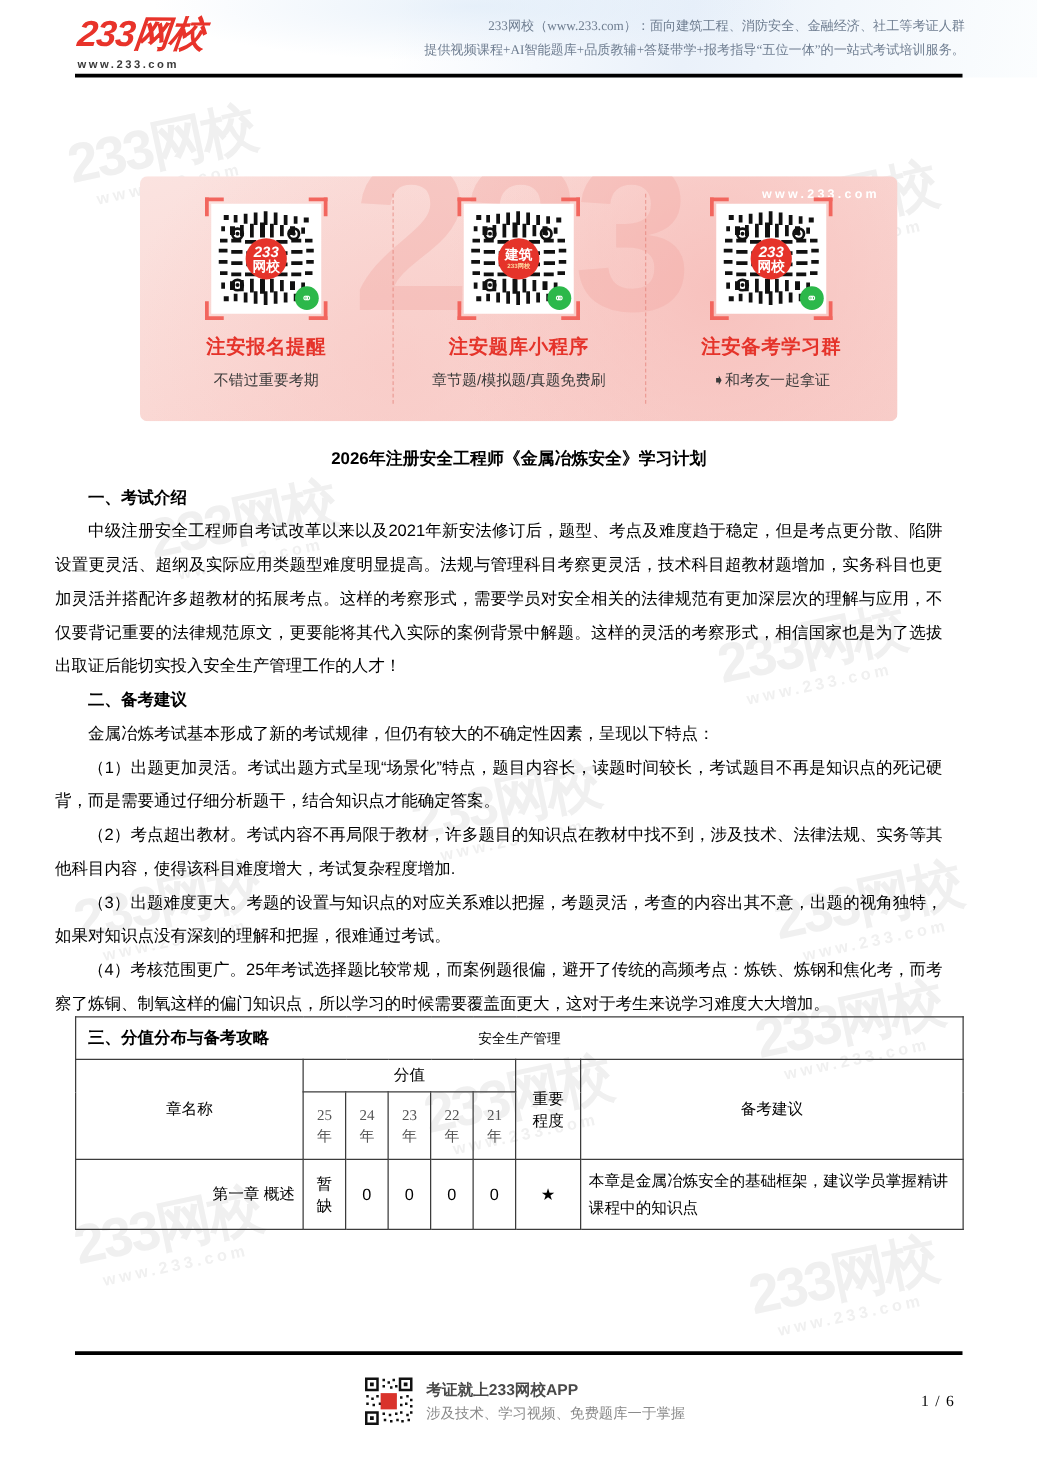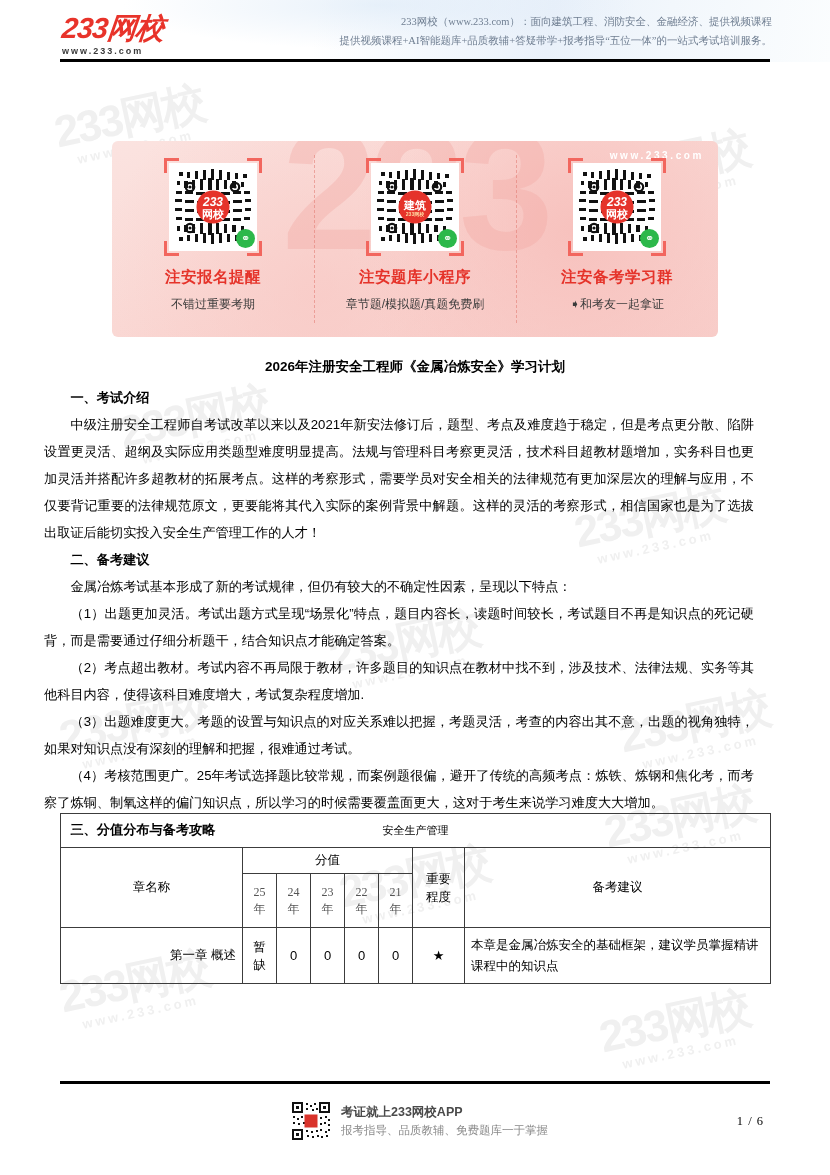--- a/index.html
+++ b/index.html
@@ -409,21 +409,21 @@
       <span class="small">www.233.com</span>
     </div>
   </div>
 
   <div class="top-header"></div>
   <div class="logo">
     <div class="logo-main">233网校</div>
     <div class="logo-sub">www.233.com</div>
   </div>
   <div class="header-text">
-    <div>233网校（www.233.com）：面向建筑工程、消防安全、金融经济、提供视频课程</div>
+    <div>233网校（www.233.com）：面向建筑工程、消防安全、金融经济、社工等考证人群</div>
     <div>提供视频课程+AI智能题库+品质教辅+答疑带学+报考指导“五位一体”的一站式考试培训服务。</div>
   </div>
   <div class="header-rule"></div>
 
 
   <div class="qr-banner">
     <div class="bg-233">233</div>
     <div class="bn-url">www.233.com</div>
     <div class="qr-cols">
 
@@ -821,19 +821,19 @@
               <rect x="22" y="36" width="2" height="2"></rect>
               <rect x="27" y="35" width="2" height="2"></rect>
             <rect x="31" y="36" width="2" height="2"></rect>
               <rect x="36" y="35" width="2" height="2"></rect>
           </g>
         </svg>
         <div class="fc"></div>
       </div>
       <div class="footer-txt">
         <div class="footer-t1">考证就上233网校APP</div>
-        <div class="footer-t2">报考指导、品质教辅、免费题库一于掌握</div>
+        <div class="footer-t2">涉及技术、学习视频、免费题库一于掌握</div>
       </div>
     </div>
     <div class="page-no">1 / 6</div>
   </div>
 
 </div>
 
 </body></html>

